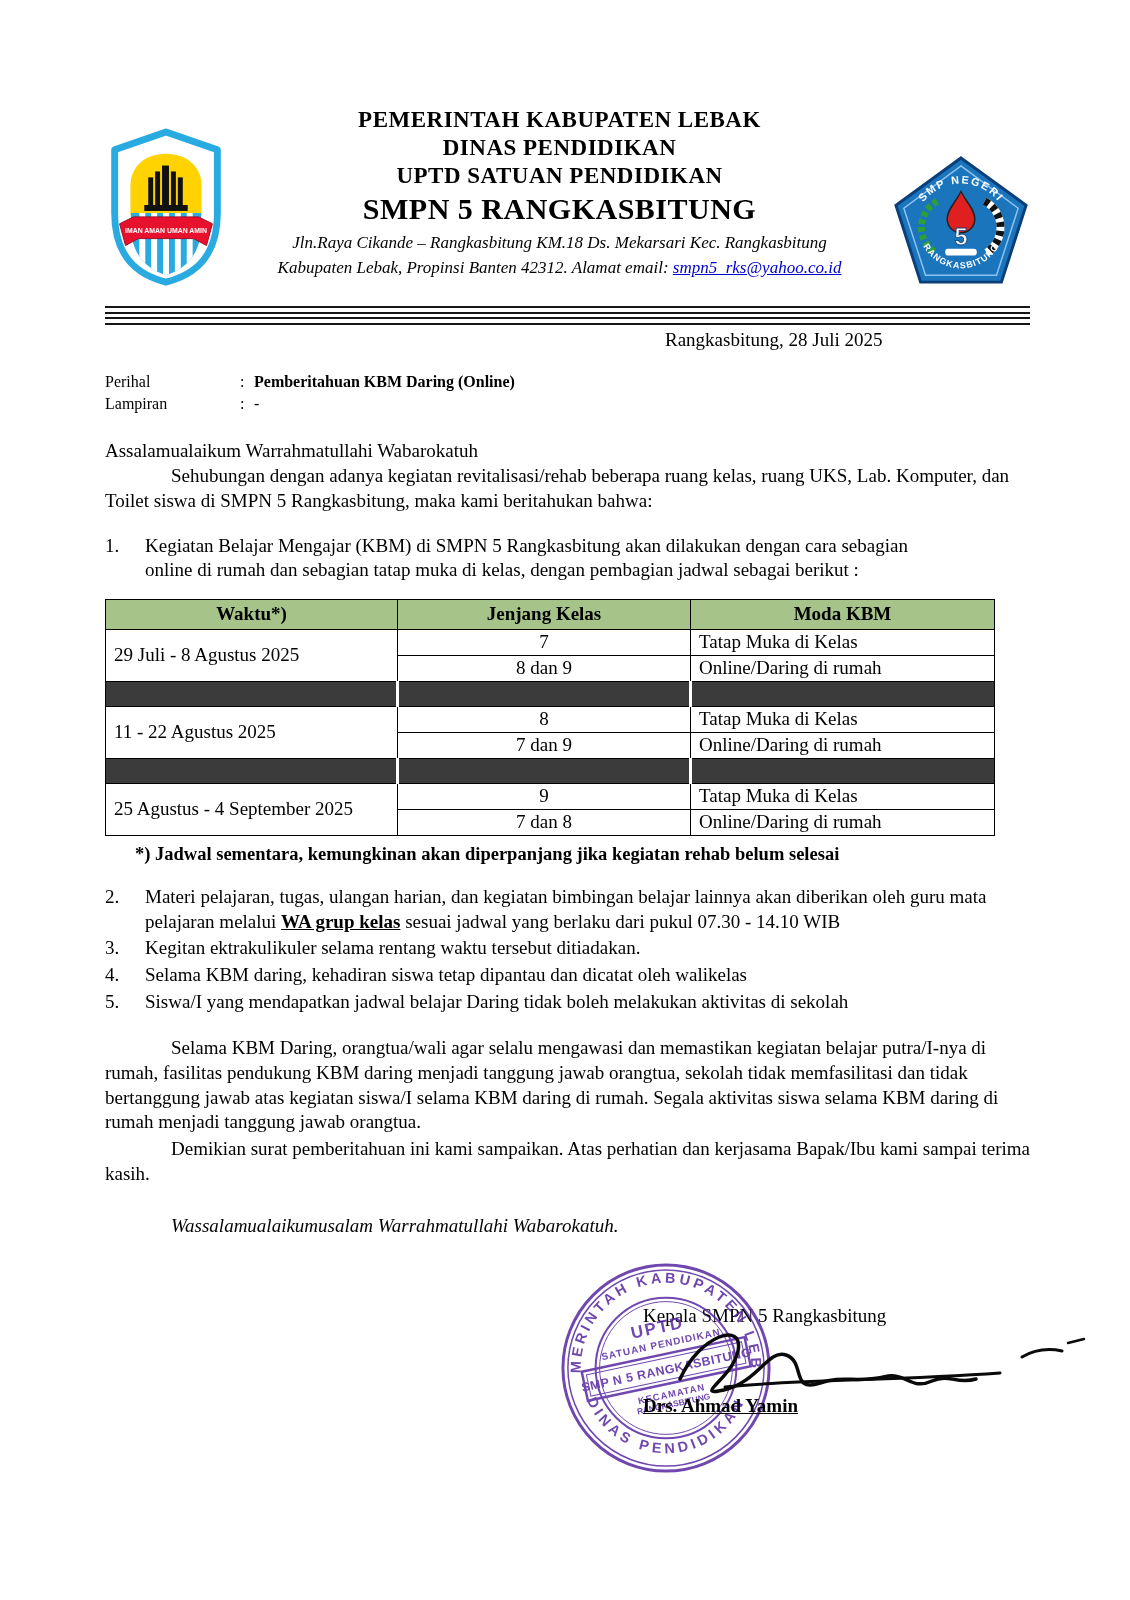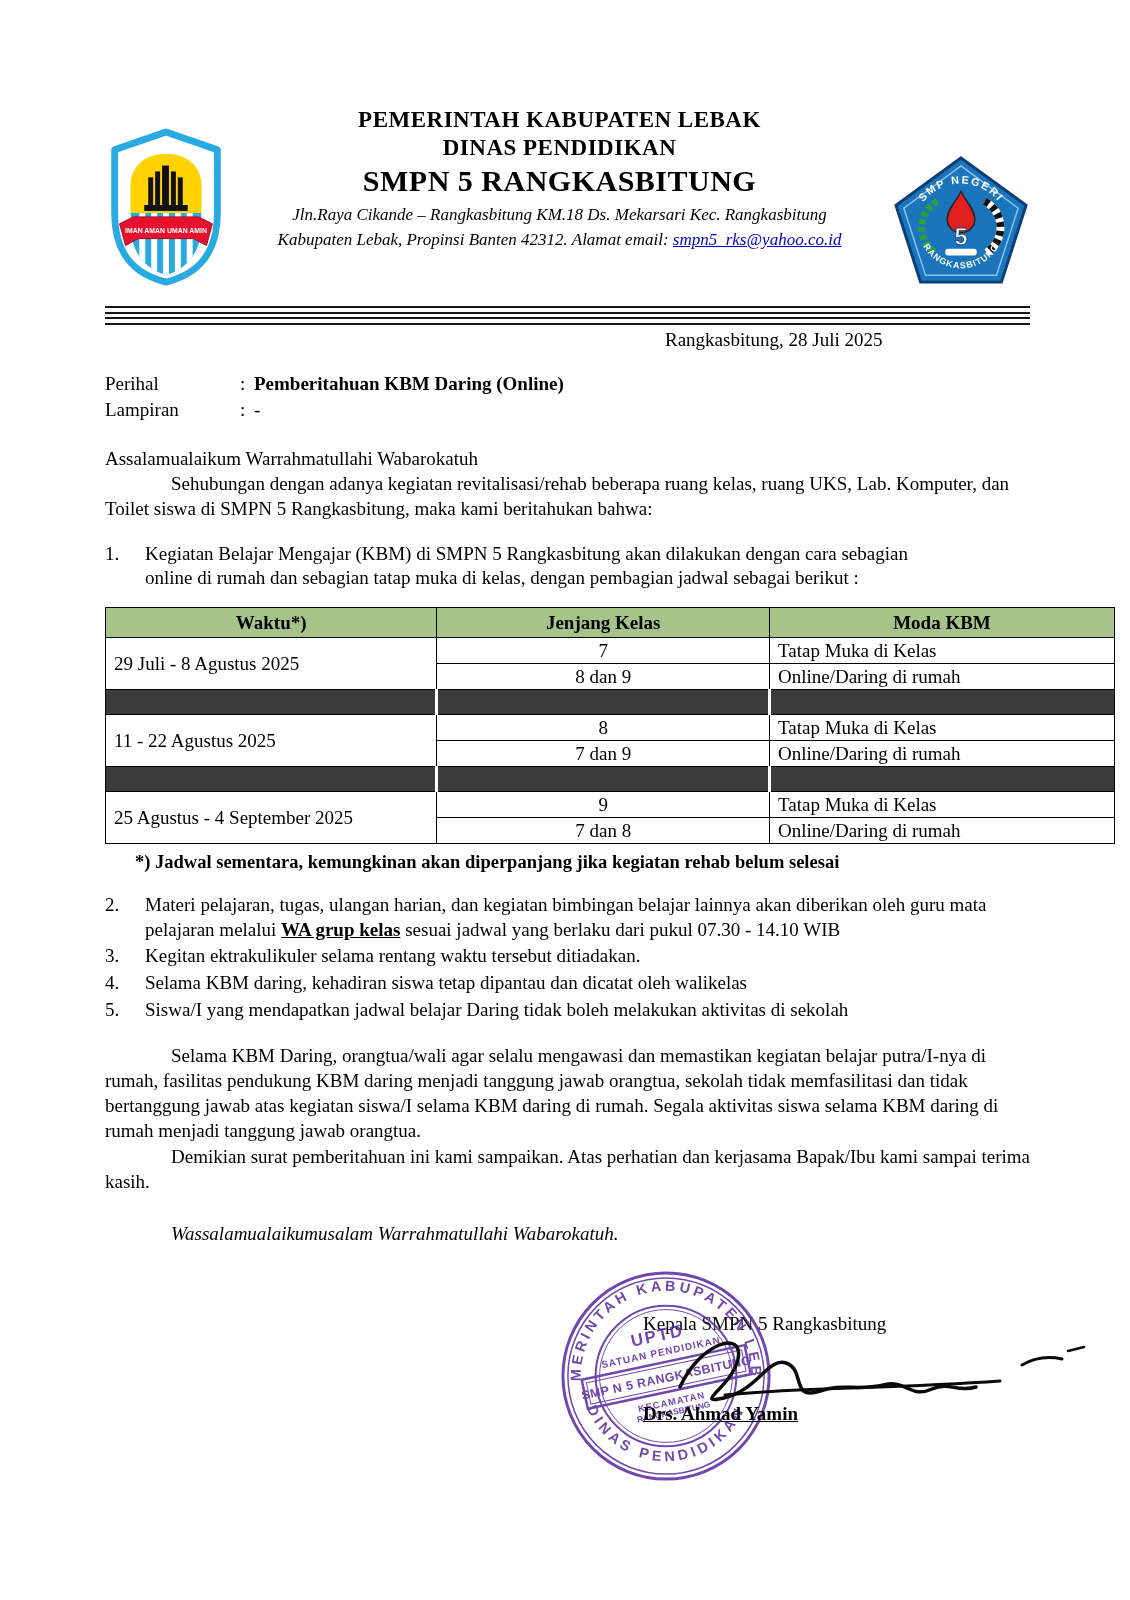--- a/index.html
+++ b/index.html
@@ -16,42 +16,42 @@
   .lh-center{flex:1;text-align:center;line-height:1.22;}
   .lh1{font-size:23px;font-weight:bold;letter-spacing:.5px;}
   .lh4{font-size:30px;font-weight:bold;letter-spacing:.5px;margin-top:1px;}
   .lh-addr{font-size:17px;font-style:italic;margin-top:4px;line-height:1.25;}
   .email-link{color:#0000CC;text-decoration:underline;}
   .double-rule{height:4px;border-top:2px solid #161616;border-bottom:2px solid #161616;margin-top:10px;}
   .double-rule.second{margin-top:3px;}
 
   
   .date-line{margin-top:4px;padding-left:560px;font-size:19px;}
-  .meta{margin-top:20px;font-size:19px;line-height:1.35;}
+  .meta{margin-top:20px;font-size:16px;line-height:1.35;}
   .meta-row{display:flex;}
   .meta-label{width:135px;flex:0 0 135px;}
   .meta-colon{width:14px;flex:0 0 14px;}
   .meta-value{}
   .bold{font-weight:bold;}
   .recipient{margin-top:24px;font-size:19px;line-height:1.32;}
   .salutation{margin-top:26px;font-size:19px;}
   .greeting{margin-top:24px;font-size:19px;text-indent:66px;}
   .para{font-size:19px;line-height:1.3;margin-top:2px;}
   .para.indent{text-indent:66px;}
 
   
   .item{display:flex;font-size:19px;line-height:1.3;margin-top:2px;}
   .item .num{width:40px;flex:0 0 40px;}
   .item .itext{flex:1;}
   .items-top{margin-top:20px;}
   .item1 .itext{max-width:805px;}
   .wa-bold{font-weight:bold;text-decoration:underline;}
 
   
-  table.sched{border-collapse:collapse;margin-top:16px;margin-left:0;width:1010px;font-size:19px;}
+  table.sched{border-collapse:collapse;margin-top:16px;margin-left:0;width:890px;font-size:19px;}
   table.sched td{border:1.5px solid #000;padding:1px 8px;height:23px;}
   td.col1{width:275px;}
   td.col2{width:276px;text-align:center;}
   td.col3{width:287px;}
   tr.thead td{background:#A6C48A;font-weight:bold;text-align:center;height:27px;}
   td.waktu{vertical-align:middle;padding-left:10px;}
   tr.dark td{background:#3b3b3b;height:24px;padding:0;}
   tr.dark td:first-child{border-right:3px solid #fff;}
   tr.dark td:nth-child(2){border-left:3px solid #fff;border-right:3px solid #fff;}
   tr.dark td:last-child{border-left:3px solid #fff;}
@@ -99,20 +99,21 @@
             <rect x="81" y="86" width="6" height="64" fill="#ffffff"></rect>
           </g>
           <path d="M13 97 L27 90 H93 L107 97 L101 119 L88 112 H32 L19 119 Z" fill="#E8112D" stroke="#9b0e20" stroke-width="1"></path>
           <text x="60" y="106" text-anchor="middle" font-size="7" font-weight="bold" fill="#ffffff" font-family="Liberation Sans, sans-serif">IMAN AMAN UMAN AMIN</text>
         </svg>
       </div>
 
       <div class="lh-center">
         <div class="lh1">PEMERINTAH KABUPATEN LEBAK</div>
         <div class="lh1">DINAS PENDIDIKAN</div>
+        <div class="lh1">UPTD SATUAN PENDIDIKAN</div>
         <div class="lh4">SMPN 5 RANGKASBITUNG</div>
         <div class="lh-addr">Jln.Raya Cikande – Rangkasbitung KM.18 Ds. Mekarsari Kec. Rangkasbitung</div>
         <div class="lh-addr">
           <span>Kabupaten Lebak, Propinsi Banten 42312. Alamat email: </span><a href="#" class="email-link">smpn5_rks@yahoo.co.id</a>
         </div>
       </div>
 
       <div class="logo-right">
         <svg width="138" height="138" viewBox="0 0 140 140">
           <path d="M70 4 L136 52 L111 130 H29 L4 52 Z" fill="#1B75BC" stroke="#0b3f7a" stroke-width="3"></path>

